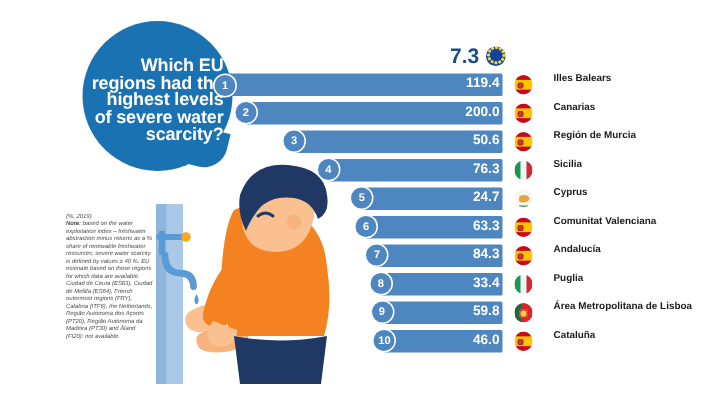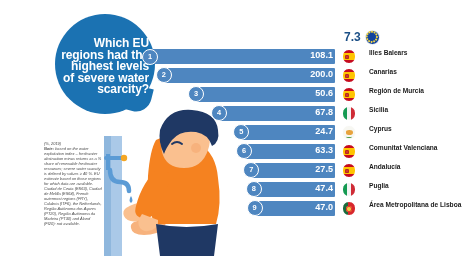--- a/index.html
+++ b/index.html
@@ -23,21 +23,21 @@
     position:absolute;left:6px;top:24px;width:88px;
     color:#fff;font-size:12px;font-weight:bold;line-height:11.6px;
     text-align:right;letter-spacing:-0.1px;
   }
 
   
   #illo{position:absolute;left:104px;top:96px;width:150px;height:160px;}
 
   
   #eu-row{position:absolute;left:300px;top:28px;height:18px;display:flex;align-items:center;}
-  #eu-value{font-size:12px;font-weight:bold;color:#1b4f86;margin-right:4px;margin-left:44px;}
+  #eu-value{font-size:14px;font-weight:bold;color:#1b4f86;margin-right:4px;}
   .euflag{
     width:15px;height:15px;border-radius:50%;background:#12439c;
     position:relative;border:1px solid #fff;box-sizing:border-box;
   }
   .euflag i{
     position:absolute;width:1.6px;height:1.6px;background:#f5d742;border-radius:50%;
     left:50%;top:50%;margin:-0.8px 0 0 -0.8px;
   }
 
   
@@ -154,79 +154,86 @@
         <i style="transform:rotate(270deg) translate(0,-5.3px)"></i>
       <i style="transform:rotate(300deg) translate(0,-5.3px)"></i>
         <i style="transform:rotate(330deg) translate(0,-5.3px)"></i>
     </span>
   </div>
 
   <div id="chart">
       <div class="row">
         <div class="bar" style="width:185px"></div>
         <div class="rank" style="right:316px">1</div>
-        <div class="val">108.1</div>
+        <div class="val">119.4</div>
         <div class="flag f-es"></div>
         <div class="label">Illes Balears</div>
       </div>
       <div class="row">
         <div class="bar" style="width:171.13783533765033px"></div>
         <div class="rank" style="right:302.13783533765036px">2</div>
         <div class="val">200.0</div>
         <div class="flag f-es"></div>
         <div class="label">Canarias</div>
       </div>
       <div class="row">
         <div class="bar" style="width:138.96392229417208px"></div>
         <div class="rank" style="right:269.9639222941721px">3</div>
         <div class="val">50.6</div>
         <div class="flag f-es"></div>
         <div class="label">Región de Murcia</div>
       </div>
       <div class="row">
         <div class="bar" style="width:116.03145235892693px"></div>
         <div class="rank" style="right:247.0314523589269px">4</div>
-        <div class="val">67.8</div>
+        <div class="val">76.3</div>
         <div class="flag f-it"></div>
         <div class="label">Sicilia</div>
       </div>
       <div class="row">
         <div class="bar" style="width:93.78353376503237px"></div>
         <div class="rank" style="right:224.78353376503236px">5</div>
         <div class="val">24.7</div>
         <div class="flag f-cy"></div>
         <div class="label">Cyprus</div>
       </div>
       <div class="row">
         <div class="bar" style="width:90.87419056429232px"></div>
         <div class="rank" style="right:221.87419056429232px">6</div>
         <div class="val">63.3</div>
         <div class="flag f-es"></div>
         <div class="label">Comunitat Valenciana</div>
       </div>
       <div class="row">
         <div class="bar" style="width:83.686401480111px"></div>
         <div class="rank" style="right:214.686401480111px">7</div>
-        <div class="val">27.5</div>
+        <div class="val">84.3</div>
         <div class="flag f-es"></div>
         <div class="label">Andalucía</div>
       </div>
       <div class="row">
         <div class="bar" style="width:81.11933395004625px"></div>
         <div class="rank" style="right:212.11933395004627px">8</div>
-        <div class="val">47.4</div>
+        <div class="val">33.4</div>
         <div class="flag f-it"></div>
         <div class="label">Puglia</div>
       </div>
       <div class="row">
         <div class="bar" style="width:80.43478260869566px"></div>
         <div class="rank" style="right:211.43478260869566px">9</div>
-        <div class="val">47.0</div>
+        <div class="val">59.8</div>
         <div class="flag f-pt"></div>
         <div class="label">Área Metropolitana de Lisboa</div>
+      </div>
+      <div class="row">
+        <div class="bar" style="width:78.72340425531915px"></div>
+        <div class="rank" style="right:209.72340425531917px">10</div>
+        <div class="val">46.0</div>
+        <div class="flag f-es"></div>
+        <div class="label">Cataluña</div>
       </div>
     </div>
 
   <div id="note">
     <span>(%, 2019)</span><br>
     <b>Note:</b><span> based on the water exploitation index – freshwater abstraction minus returns as a % share of renewable freshwater resources; severe water scarcity is defined by values ≥ 40 %. EU estimate based on those regions for which data are available. Ciudad de Ceuta (ES63), Ciudad de Melilla (ES64), French outermost regions (FRY), Calabria (ITF6), the Netherlands, Região Autónoma dos Açores (PT20), Região Autónoma da Madeira (PT30) and Åland (FI20): not available.</span>
   </div>
 
 </div>
 

